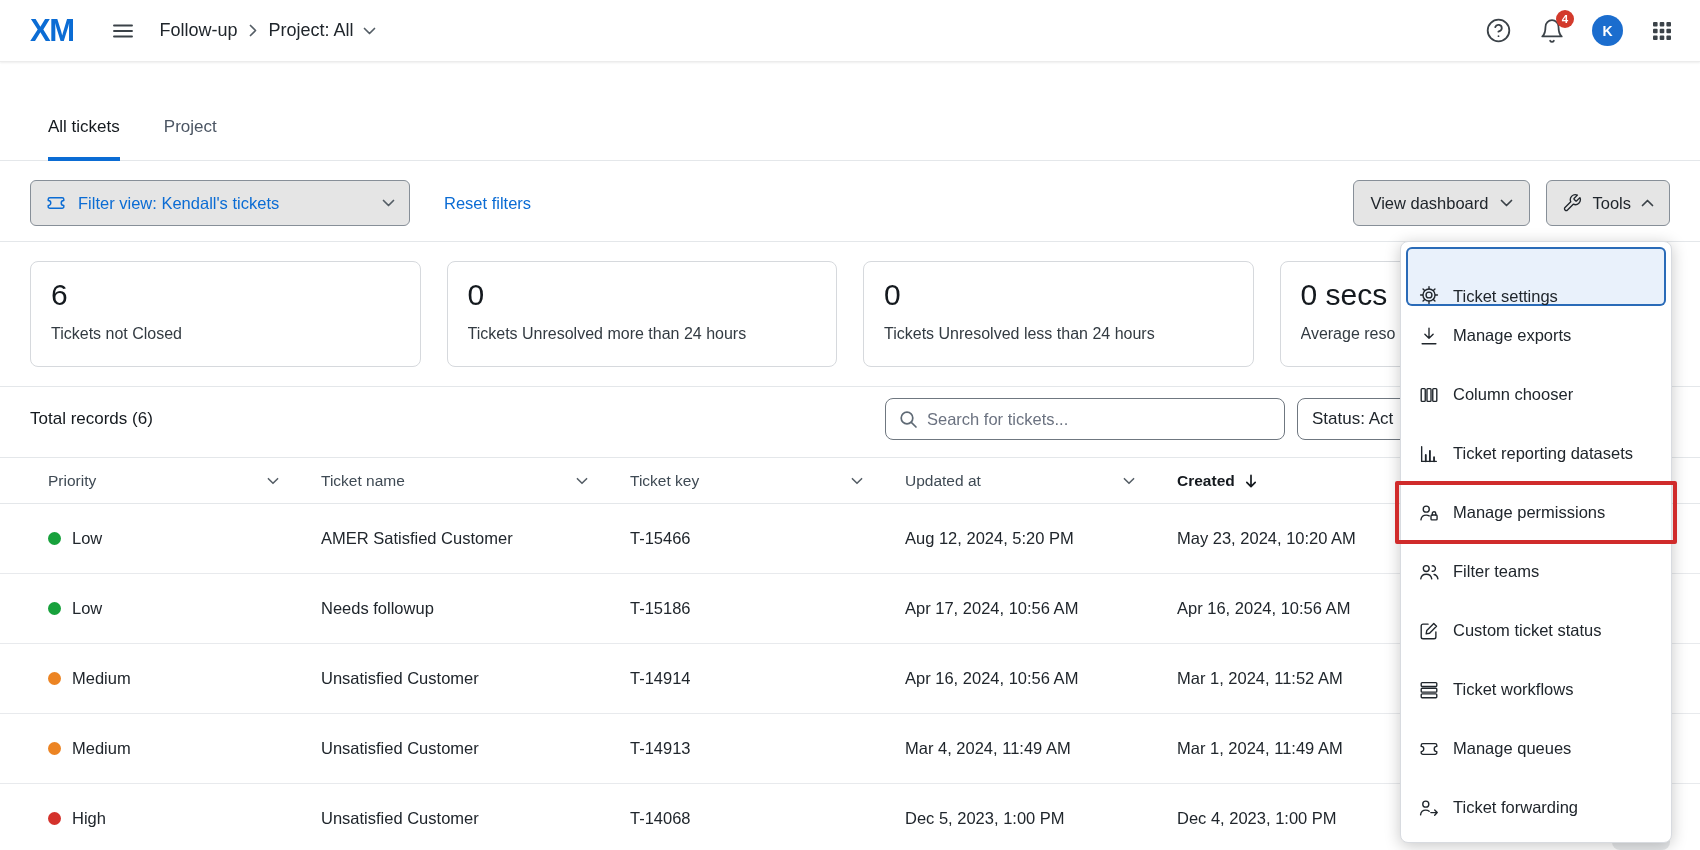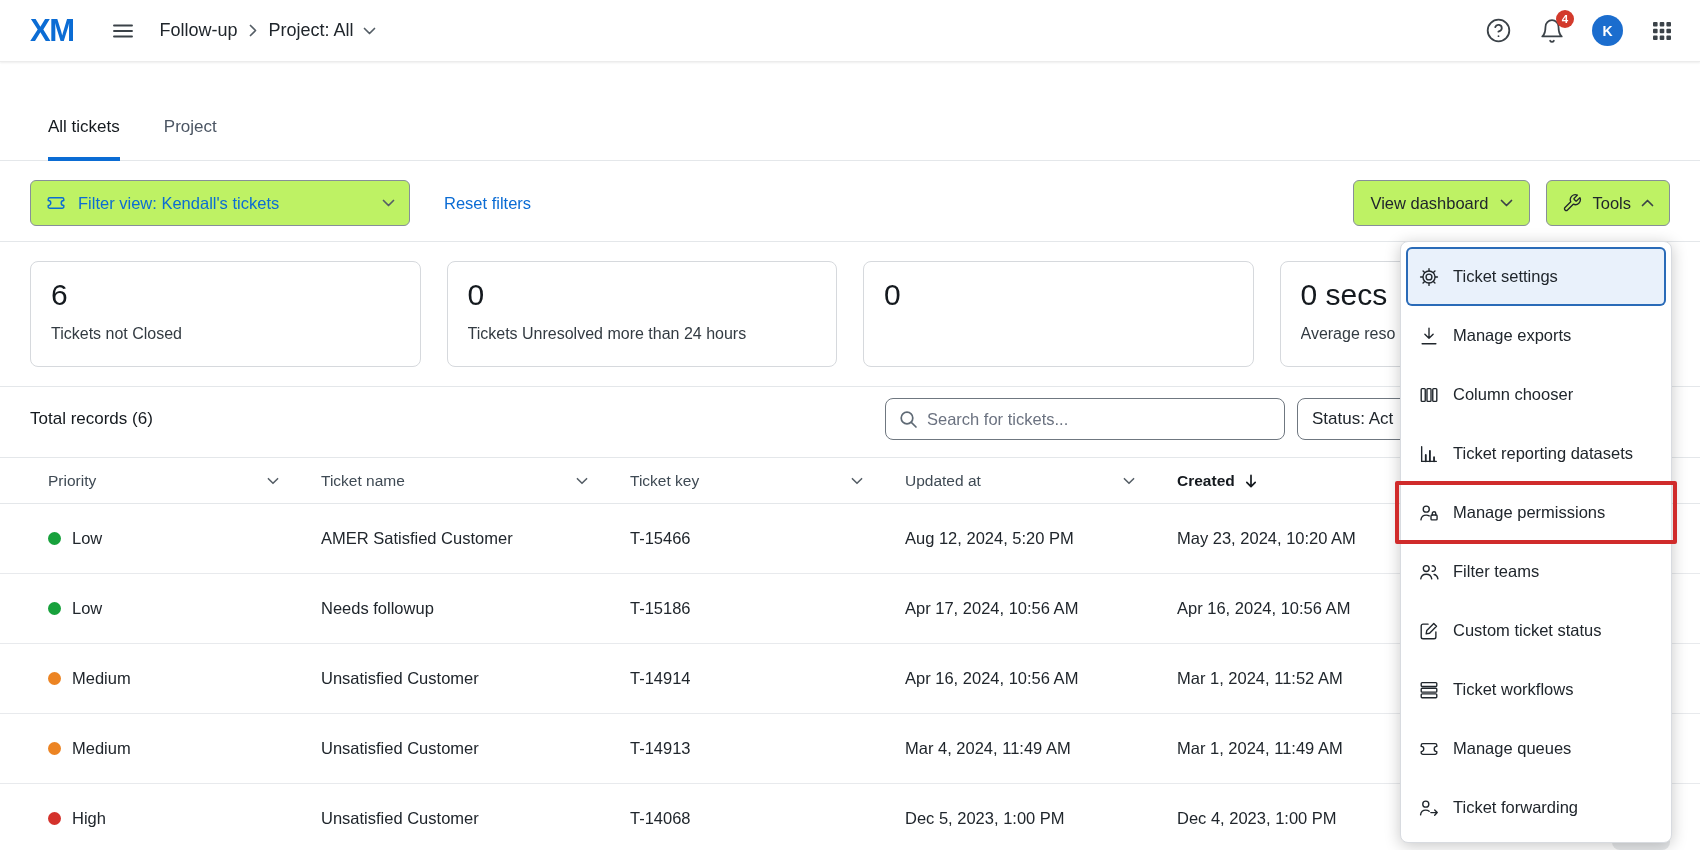--- a/index.html
+++ b/index.html
@@ -29,21 +29,21 @@
             font-size:14px; font-weight:700; display:flex; align-items:center; justify-content:center; }
 
   
   .tabs-row { padding:55px 48px 0; border-bottom:1px solid #e4e7ea; display:flex; gap:44px; }
   .tab { font-size:17px; color:#4b5563; padding-bottom:23px; position:relative; cursor:pointer; line-height:20px; }
   .tab.active { color:#14191e; font-weight:400; }
   .tab.active::after { content:""; position:absolute; left:0; right:0; bottom:-1px; height:4px; background:#0b6cd4; }
 
   
   .toolbar { display:flex; align-items:center; padding:19px 30px 15px; border-bottom:1px solid #e4e7ea; }
-  .btn { height:46px; border:1px solid #878f98; border-radius:6px; background:#bef264;
+  .btn { height:46px; border:1px solid #878f98; border-radius:6px; background:#e5e5e5;
          display:flex; align-items:center; font-size:16.5px; color:#20262c; }
   .filter-view { width:380px; padding:0 14px; gap:11px; }
   .filter-view .lbl { color:#0b6cd4; }
   .filter-view .chev-slot { margin-left:auto; display:flex; }
   .reset { margin-left:34px; color:#0b6cd4; font-size:16.5px; text-decoration:none; cursor:pointer; }
   .view-dashboard { margin-left:auto; padding:0 16px; gap:12px; }
   .tools-btn { margin-left:16px; padding:0 15px; gap:10px; }
 
   
   .stats { display:grid; grid-template-columns:repeat(4,1fr); gap:26px; padding:19px 30px;
@@ -73,21 +73,21 @@
   .pcell { display:flex; align-items:center; gap:11px; }
   .dot { width:13px; height:13px; border-radius:50%; background:#999; }
 
   
   .tools-menu { position:absolute; top:241px; right:28px; width:272px; background:#fff;
                 border:1px solid #d8dbe0; border-radius:8px; box-shadow:0 3px 16px rgba(0,0,0,.22);
                 padding:5px; z-index:50; }
   .menu-item { height:59px; display:flex; align-items:center; gap:13px; padding:0 12px;
                font-size:16.5px; color:#20262c; border-radius:6px; position:relative; cursor:pointer; }
   .menu-item svg { width:22px; height:22px; }
-  .menu-item.selected { background:#e9f1fb; box-shadow:inset 0 0 0 2px #2a6bb8; }
+  .menu-item.selected { background:#e9f1fb; box-shadow:inset 0 0 0 2px #2a6bb8;align-items:flex-end; }
   .annotation { position:absolute; left:-11px; right:-11px; top:-2px; bottom:-2px;
                 border:4px solid #d02b2b; border-radius:2px; pointer-events:none; z-index:5; }
   .partial-el { position:absolute; right:30px; bottom:0; width:58px; height:22px;
                 background:#e7e9eb; border-radius:8px; z-index:40; }
 </style>
 </head>
 <body>
 
 <header class="topbar">
   <div class="logo">XM</div>
@@ -179,20 +179,21 @@
   <div class="card">
     <div class="value">6</div>
     <div class="label">Tickets not Closed</div>
   </div>
   <div class="card">
     <div class="value">0</div>
     <div class="label">Tickets Unresolved more than 24 hours</div>
   </div>
   <div class="card">
     <div class="value">0</div>
+    <div class="label">Tickets Unresolved less than 24 hours</div>
   </div>
   <div class="card">
     <div class="value">0 secs</div>
     <div class="label">Average reso</div>
   </div>
 </section>
 
 <div class="records-row">
   <span class="total">Total records (6)</span>
   <div class="search">

